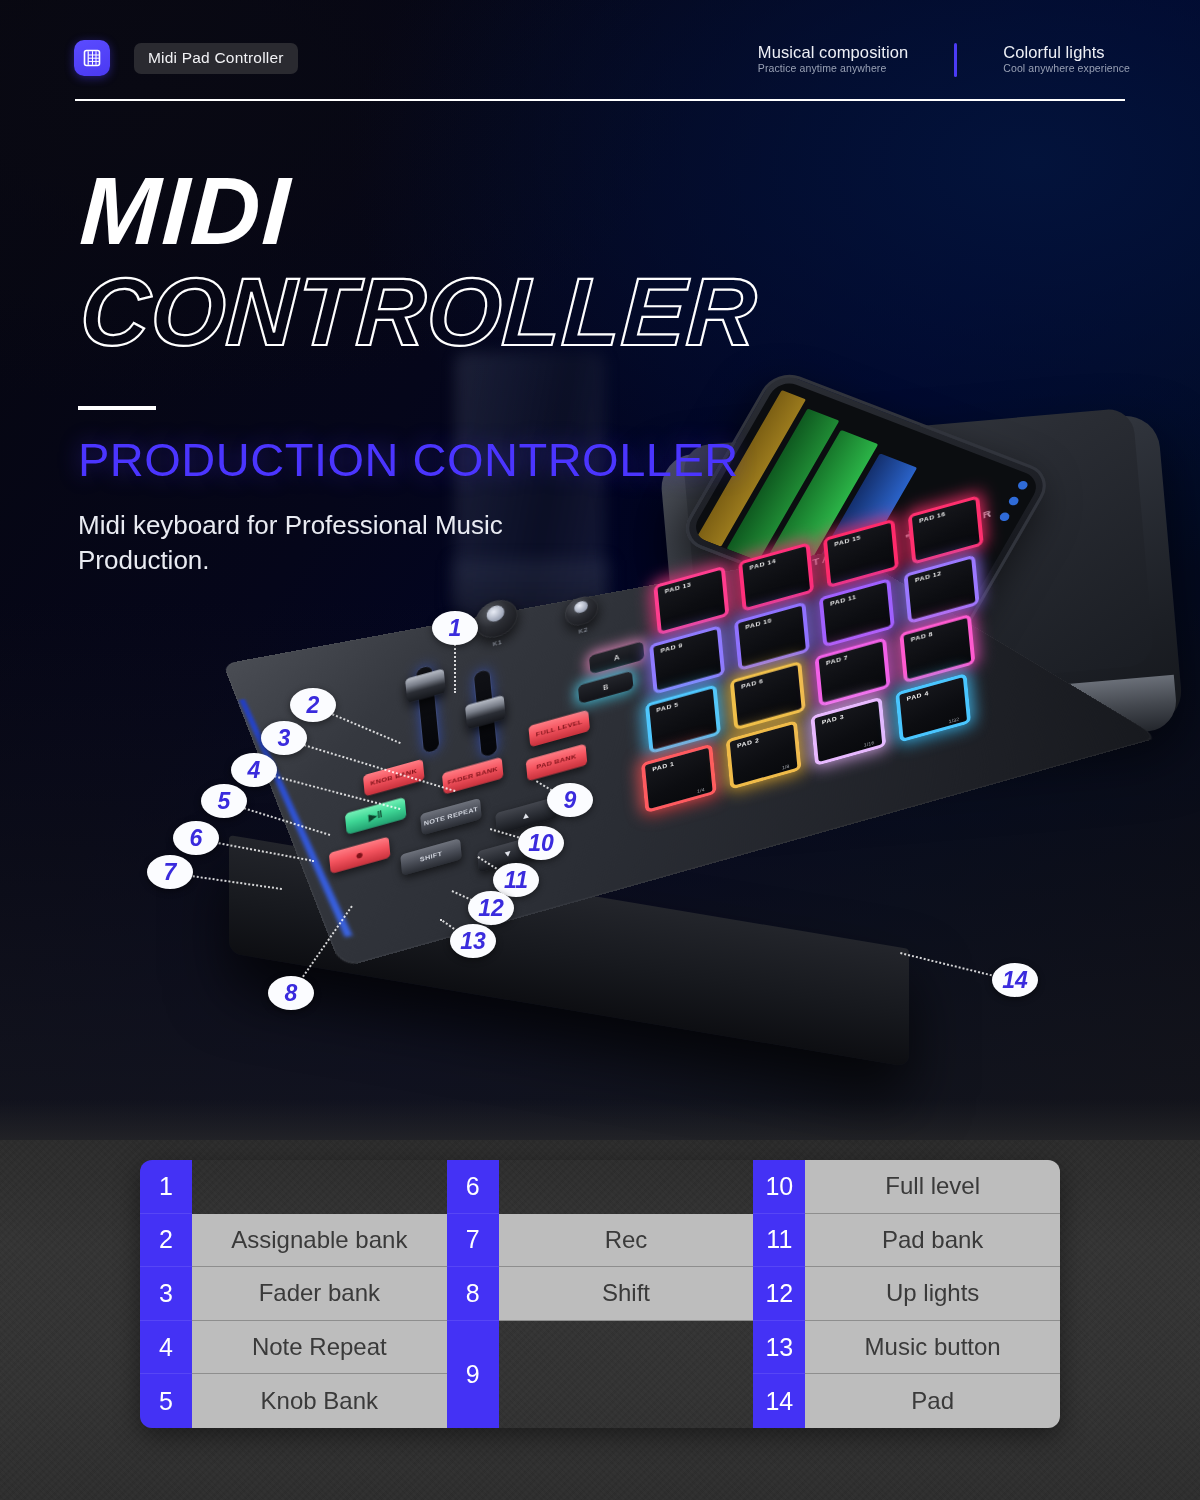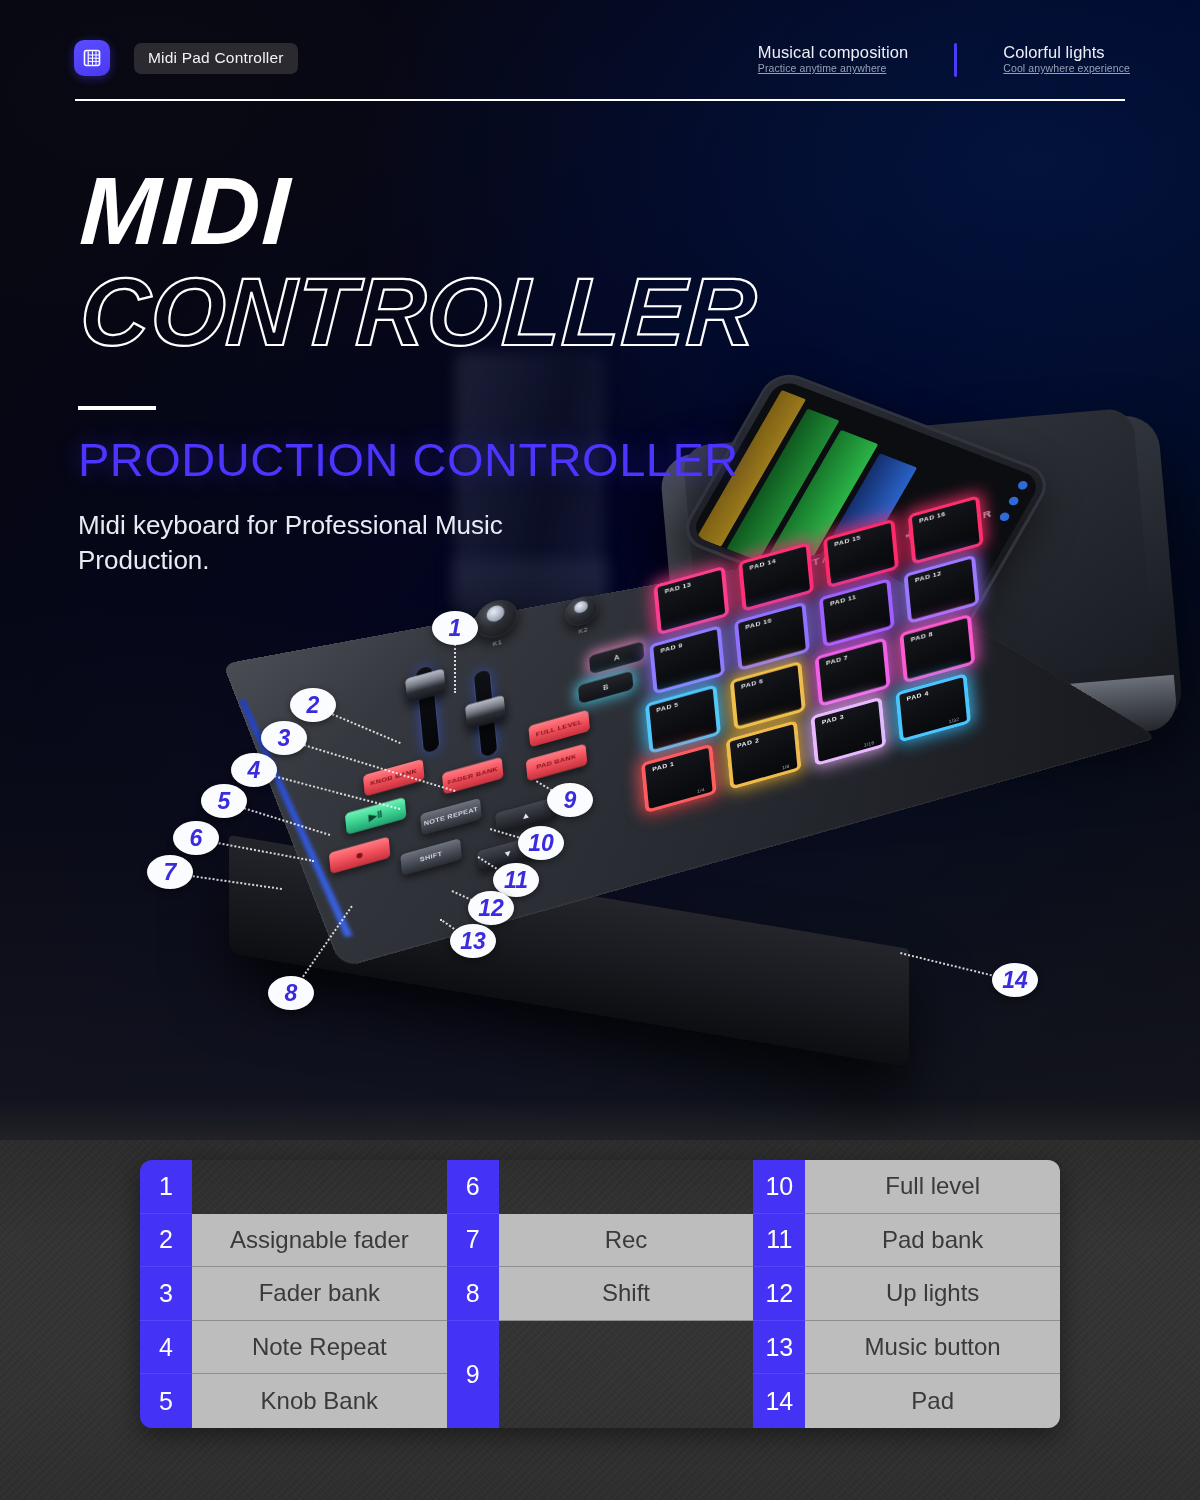--- a/index.html
+++ b/index.html
@@ -62,21 +62,21 @@
   .brand-pill {
     background:#2a2a30; border-radius:7px; padding:6px 14px 7px 14px;
     color:#f2f2f5; font-size:15.5px; letter-spacing:.2px; white-space:nowrap;
   }
 
   .top-feats { position:absolute; right:70px; top:40px; display:flex; align-items:center; gap:12px; }
   .feat { padding:0 34px; }
   .feat:first-child { padding-left:0; }
   .feat:last-child { padding-right:0; }
   .feat-title { color:#eef0f6; font-size:16.5px; letter-spacing:.1px; white-space:nowrap; }
-  .feat-sub { color:#98a0b4; font-size:10.5px; letter-spacing:.1px; white-space:nowrap;text-decoration:underline; }
+  .feat-sub { color:#98a0b4; font-size:10.5px; letter-spacing:.1px; white-space:nowrap; }
   .feat-div { width:3px; height:34px; margin-top:3px; background:#4b3bf6; border-radius:2px; }
 
   .top-rule { position:absolute; left:75px; top:99px; width:1050px; height:2px; background:#ffffff; z-index:14; }
 
   
   .headline { position:absolute; left:78px; top:165px; z-index:13; }
   .h-midi {
     font-size:96px; font-weight:bold; font-style:italic; color:#ffffff;
     letter-spacing:2px; line-height:.96; transform:skewX(-3deg); transform-origin:left bottom;
   }
@@ -475,21 +475,21 @@
       <div class="cnum" style="left: 992px; top: 963px;">14</div>
     </div>
 
   <div class="legend" id="legend">
       <div class="lcol">
         <div class="lrow">
           <div class="lnum" style="background: rgb(68, 50, 245);">1</div>
         </div>
         <div class="lrow">
           <div class="lnum" style="background: rgb(68, 50, 245);">2</div>
-          <div class="lval" style="background: rgb(189, 189, 189);">Assignable fader</div>
+          <div class="lval" style="background: rgb(189, 189, 189);">Assignable bank</div>
         </div>
         <div class="lrow">
           <div class="lnum" style="background: rgb(68, 50, 245);">3</div>
           <div class="lval" style="background: rgb(189, 189, 189);">Fader bank</div>
         </div>
         <div class="lrow">
           <div class="lnum" style="background: rgb(68, 50, 245);">4</div>
           <div class="lval" style="background: rgb(189, 189, 189);">Note Repeat</div>
         </div>
         <div class="lrow">

